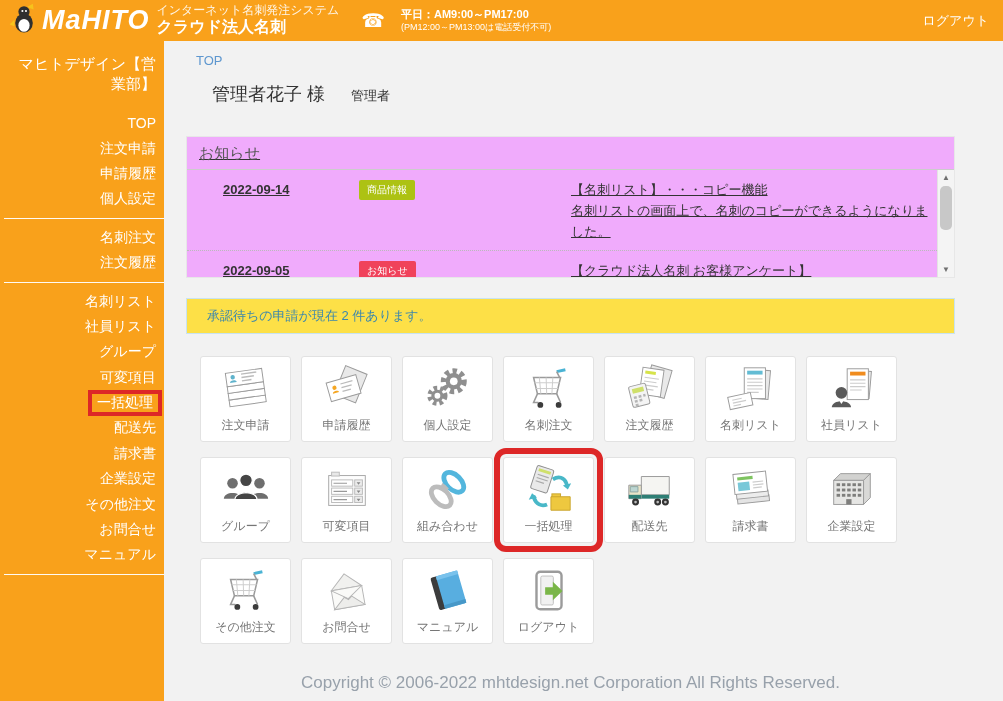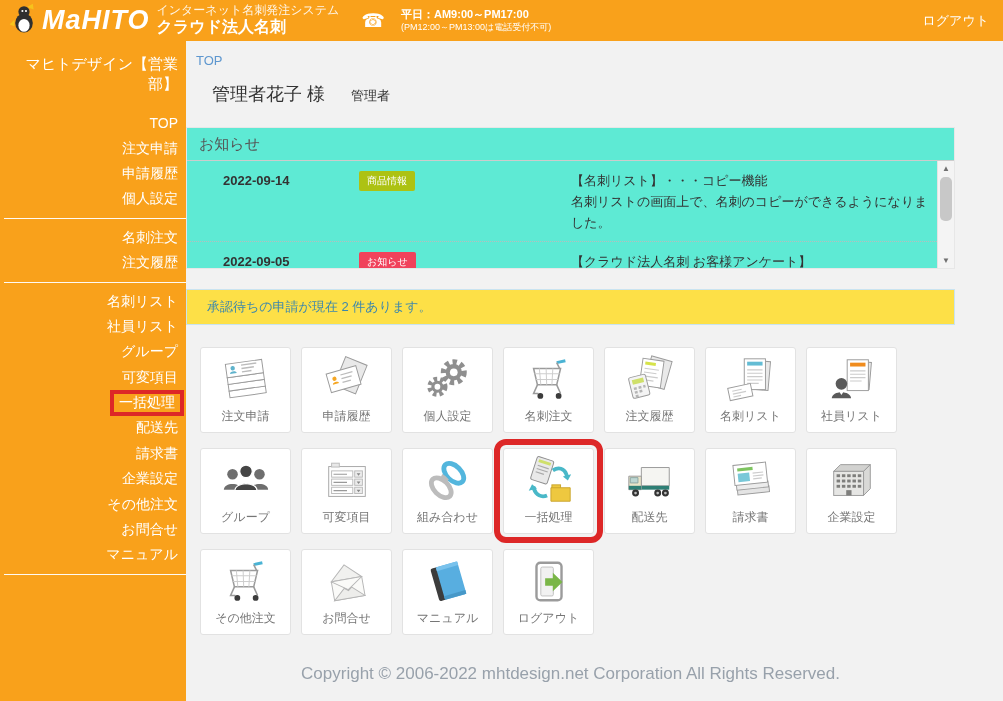--- a/index.html
+++ b/index.html
@@ -23,41 +23,41 @@
   .tag-b { font-size:16px; font-weight:bold; }
   .phoneblk { display:flex; align-items:center; margin-left:22px; }
   .phone-ic { font-size:19px; margin-right:4px; }
   .phone-no { font-size:24px; font-weight:bold; letter-spacing:.5px; }
   .hours { margin-left:12px; line-height:1.25; }
   .hours-1 { font-size:11px; font-weight:bold; }
   .hours-2 { font-size:9px; }
   .logout-link { margin-left:auto; margin-right:14px; font-size:13px; cursor:pointer; }
   
   .sidebar {
-    position:absolute; top:41px; left:0; width:186px; height:660px;
+    position:absolute; top:41px; left:0; width:164px; height:660px;
     background:#f9a11b; color:#fff;
   }
   .org { padding:13px 8px 0 12px; text-align:right; font-size:15px; line-height:1.35; }
   .snav { list-style:none; margin-top:16px; }
   .snav li {
     height:25.4px; display:flex; align-items:center; justify-content:flex-end;
     padding-right:8px; font-size:14px; cursor:pointer;
   }
   .sdiv { border:none; border-top:1px solid rgba(255,255,255,.95); margin:6px 0 6px 4px; }
   .redbox-side {
     display:inline-block; border:4px solid #dd2727; padding:0 5px; margin-right:-6px;
   }
   
   .main { position:absolute; top:41px; left:165px; width:838px; height:660px; overflow:hidden; }
   .crumb { margin:12px 0 0 31px; font-size:13px; color:#5e97cf; cursor:pointer; display:inline-block; }
   .userrow { margin:13px 0 0 47px; display:flex; align-items:baseline; }
   .uname { font-size:18px; color:#333; }
   .urole { font-size:13px; color:#333; margin-left:26px; }
   
-  .notice { margin:21px 0 0 21px; width:769px; background:#5eead4; border:1px solid #e7e7e7; }
+  .notice { margin:30px 0 0 21px; width:769px; background:#f0abfc; border:1px solid #e7e7e7;text-decoration:underline; }
   .notice-title { font-size:15px; color:#555; padding:7px 12px 6px; border-bottom:1px solid #ccc; }
   .notice-body { position:relative; height:107px; overflow:hidden; }
   .notice-scroll { margin-right:17px; height:100%; overflow:hidden; }
   .nrow { display:flex; padding:9px 0 8px 36px; }
   .nrow + .nrow { border-top:1px dotted #bbb; }
   .n-date { width:136px; font-size:13px; font-weight:bold; color:#333; padding-top:3px; }
   .n-badgecol { width:212px; }
   .badge { display:inline-block; font-size:10px; color:#fff; padding:3px 8px; border-radius:2px; }
   .badge-green { background:#adc213; }
   .badge-red { background:#f0425b; }

